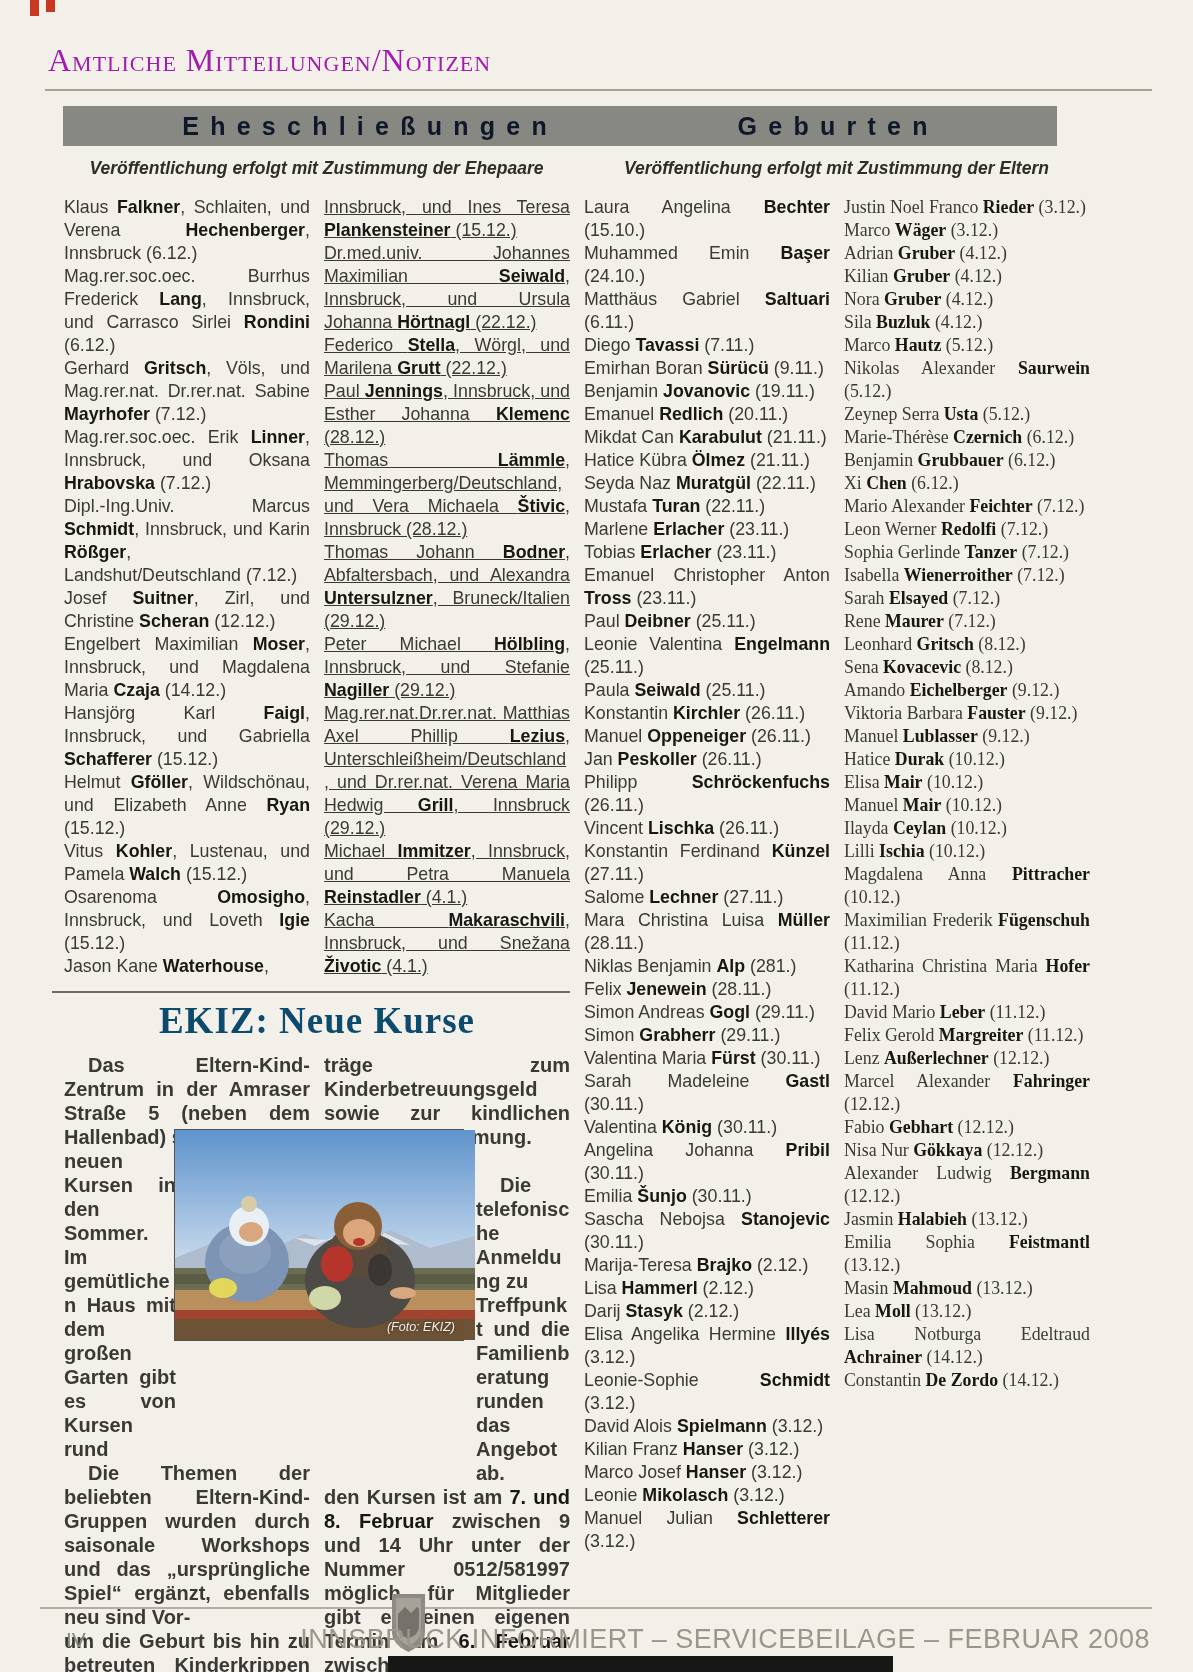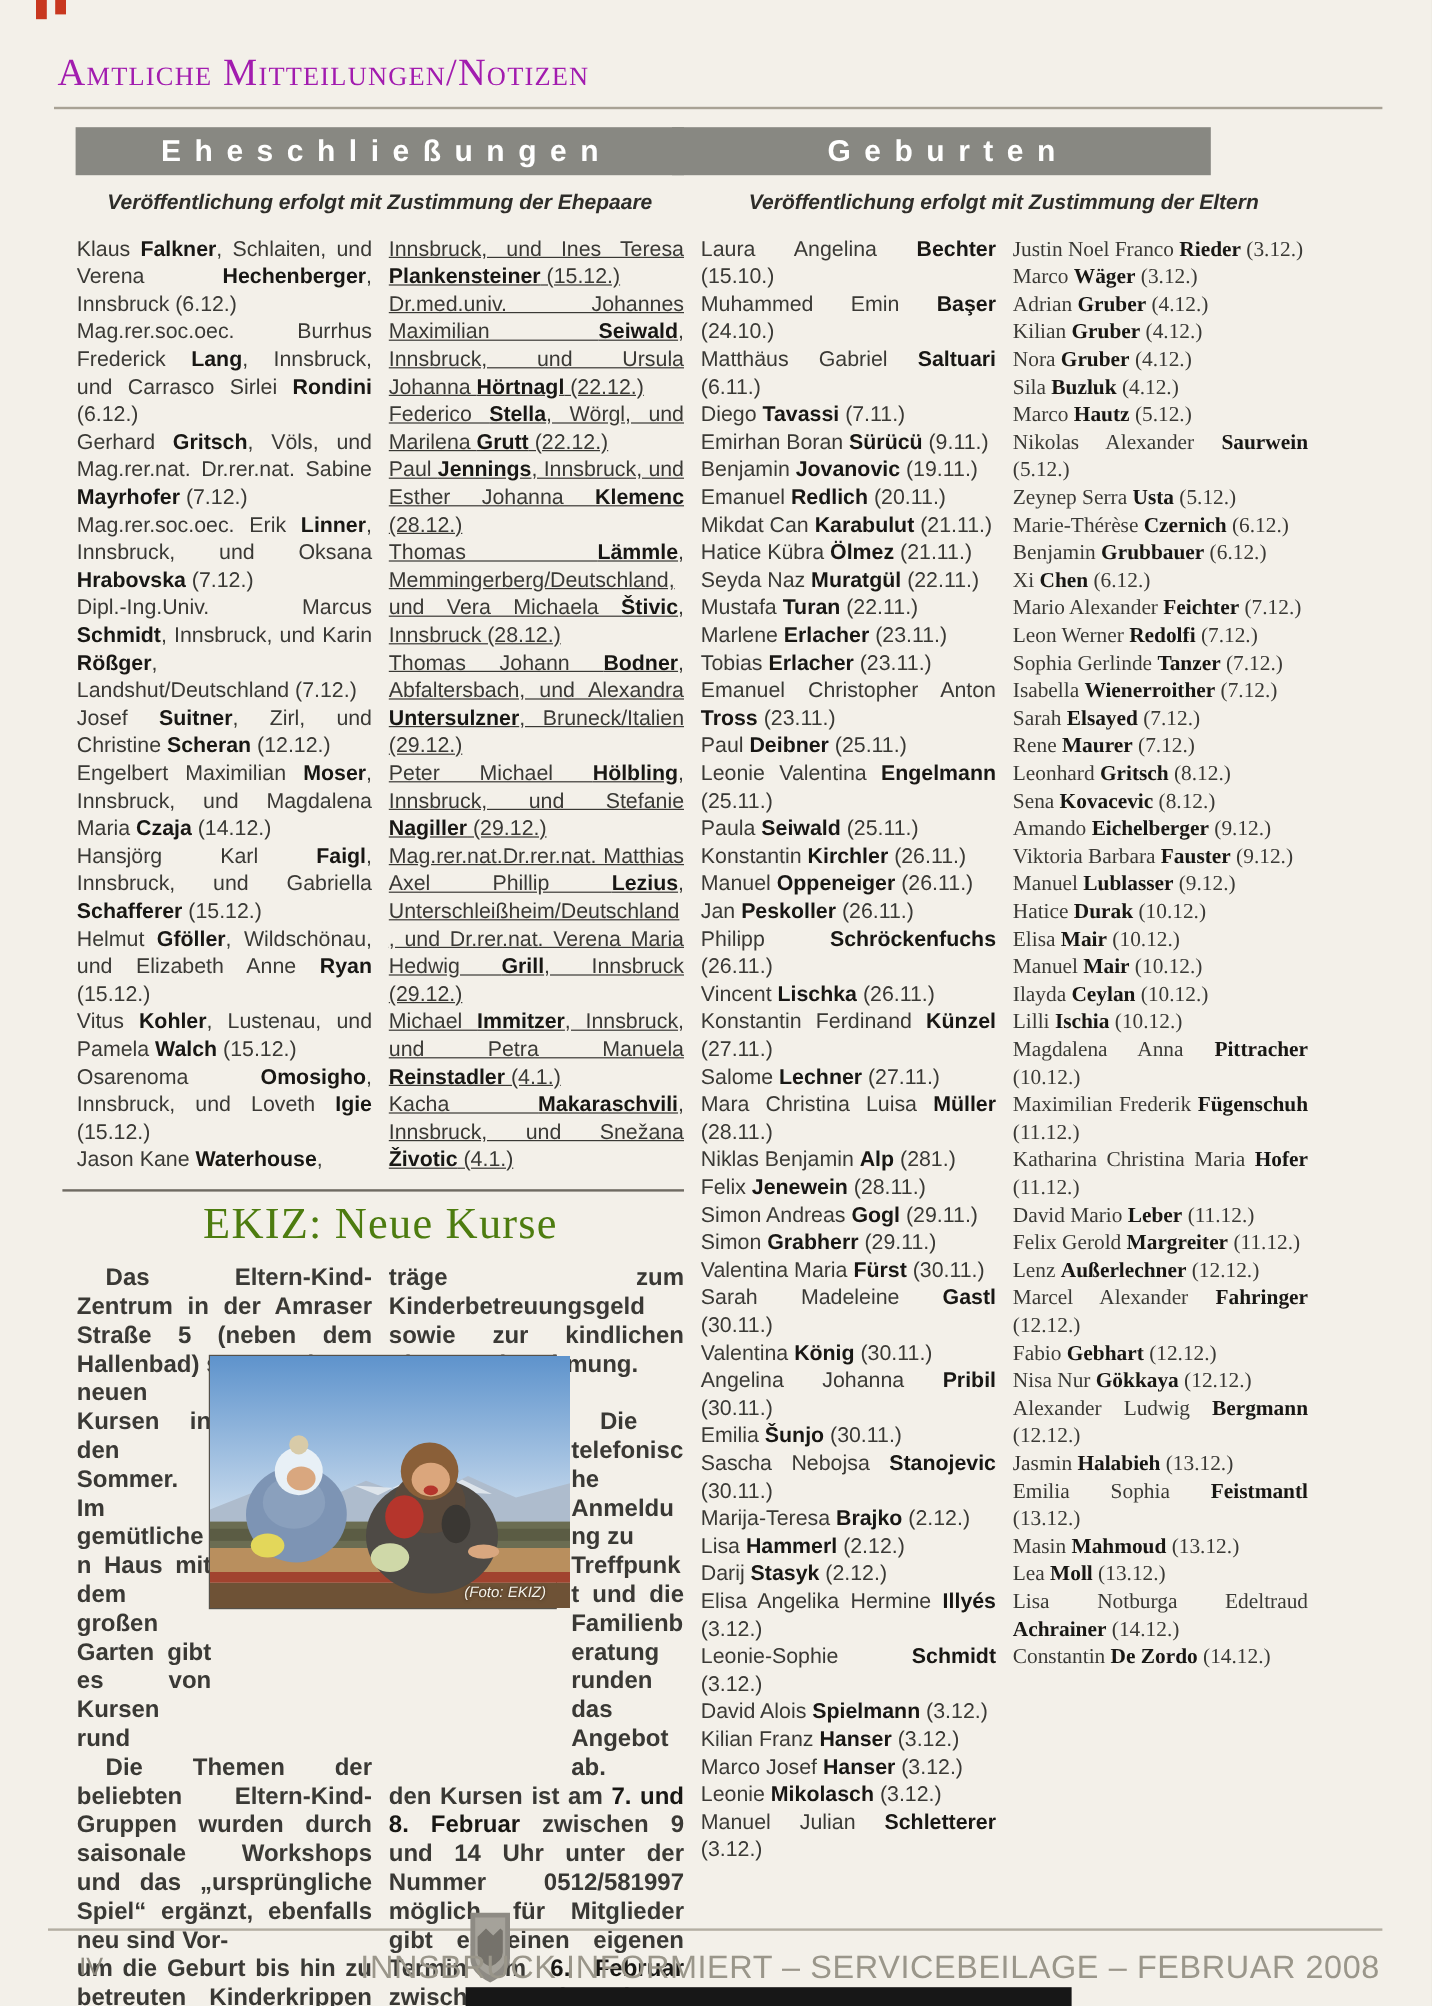--- a/index.html
+++ b/index.html
@@ -8,36 +8,36 @@
 
   
   .redmark{position:absolute;background:#c8371f;}
 
   
   .kicker{position:absolute;left:48px;top:42px;font-family:"Liberation Serif",serif;
     font-variant:small-caps;font-size:32px;letter-spacing:1px;color:#a21caf;}
   .kicker-rule{position:absolute;left:45px;top:89px;width:1107px;height:2px;background:#a8a295;}
 
   
-  .bar{position:absolute;top:106px;height:40px;background:#888882;color:#ffffff;
+  .bar{position:absolute;top:106px;height:40px;background:#888882;color:#0f172a;
     display:flex;align-items:center;justify-content:center;
-    font-size:25px;font-weight:bold;letter-spacing:0.45em;text-indent:0.45em;}
+    font-size:25px;font-weight:bold;letter-spacing:0.45em;text-indent:0.45em;padding-left:48px;}
   .subtitle{position:absolute;top:156px;height:24px;display:flex;align-items:center;justify-content:center;
     font-size:17.5px;font-weight:bold;font-style:italic;color:#2e2d29;}
 
   
   .col{position:absolute;width:246px;font-size:17.8px;line-height:23px;color:#3a3935;
     text-align:justify;hyphens:auto;overflow-wrap:break-word;}
   .col p.entry{margin:0;}
   .col b, .art b{color:#181714;}
 
   
   .art-rule{position:absolute;left:52px;top:991px;width:518px;height:2px;background:#6f6b63;}
   .art-title{position:absolute;left:64px;top:999px;width:506px;text-align:center;
-    font-family:"Liberation Serif",serif;font-weight:normal;font-size:37px;color:#4d7c0f;letter-spacing:1px;}
+    font-family:"Liberation Serif",serif;font-weight:bold;font-size:37px;color:#0c4a6e;letter-spacing:1px;}
   .art{position:absolute;width:246px;top:1053px;font-size:20px;line-height:24px;color:#3a3935;
     text-align:justify;hyphens:auto;overflow-wrap:break-word;font-weight:bold;}
   .art p{margin:0;}
   .art p.indent{text-indent:24px;}
   .art p.narrow{width:112px;}
   .art p.narrow-r{width:94px;margin-left:auto;}
 
   
   .photo{position:absolute;left:175px;top:1130px;width:288px;height:210px;box-shadow:0 0 0 1px #55514a;}
   .photo svg{display:block;}

